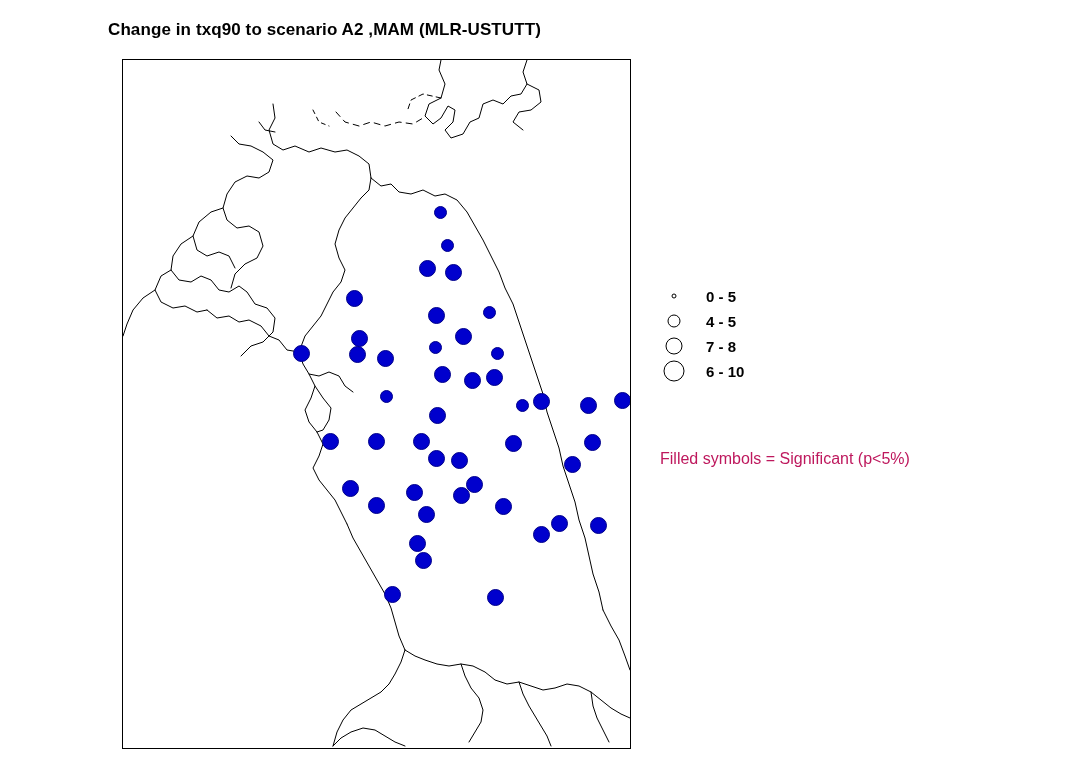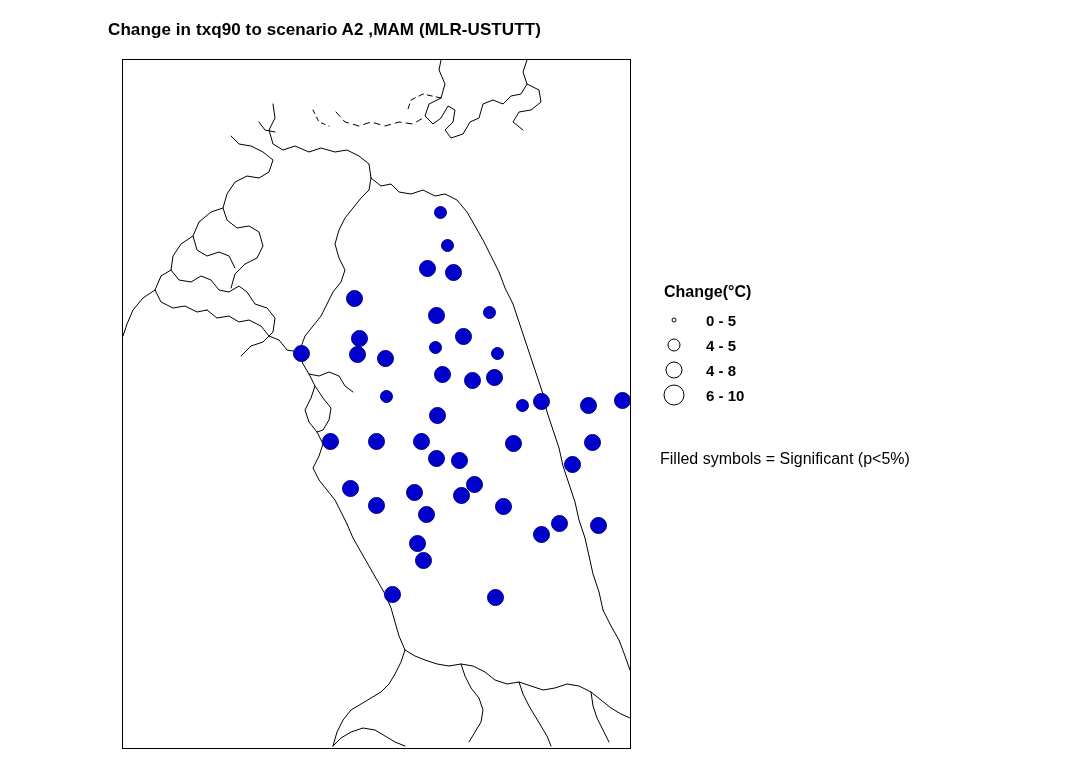--- a/index.html
+++ b/index.html
@@ -88,21 +88,21 @@
     font-size: 15px;
     font-weight: bold;
     color: #000000;
     white-space: nowrap;
   }
   #legend-note {
     position: absolute;
     left: 660px;
     top: 450px;
     font-size: 16px;
-    color: #000000;
+    color: #be185d;
     white-space: nowrap;
   }
 </style>
 </head>
 <body>
 
 <div id="figure">
 
   <div id="chart-title">Change in txq90 to scenario A2 ,MAM (MLR-USTUTT)</div>
 
@@ -195,33 +195,32 @@
         <div class="pt" style="width: 17px; height: 17px; left: 427.5px; top: 454.5px; background: rgb(0, 0, 205);"></div>
         <div class="pt" style="width: 17px; height: 17px; left: 466.5px; top: 456.5px; background: rgb(0, 0, 205);"></div>
         <div class="pt" style="width: 17px; height: 17px; left: 285.5px; top: 474.5px; background: rgb(0, 0, 205);"></div>
         <div class="pt" style="width: 17px; height: 17px; left: 291.5px; top: 491.5px; background: rgb(0, 0, 205);"></div>
         <div class="pt" style="width: 17px; height: 17px; left: 260.5px; top: 525.5px; background: rgb(0, 0, 205);"></div>
         <div class="pt" style="width: 17px; height: 17px; left: 363.5px; top: 528.5px; background: rgb(0, 0, 205);"></div>
       </div>
   </div>
 
   <div id="legend">
-    <div id="legend-title">Change(°C)</div>
     <div id="legend-rows">
         <div class="legend-row">
           <span class="legend-sym" style="width: 5px; height: 5px;"></span>
           <span class="legend-label">0 - 5</span>
         </div>
         <div class="legend-row">
           <span class="legend-sym" style="width: 13px; height: 13px;"></span>
           <span class="legend-label">4 - 5</span>
         </div>
         <div class="legend-row">
           <span class="legend-sym" style="width: 17px; height: 17px;"></span>
-          <span class="legend-label">4 - 8</span>
+          <span class="legend-label">7 - 8</span>
         </div>
         <div class="legend-row">
           <span class="legend-sym" style="width: 21px; height: 21px;"></span>
           <span class="legend-label">6 - 10</span>
         </div>
       </div>
   </div>
 
   <div id="legend-note">Filled symbols = Significant (p&lt;5%)</div>
 

